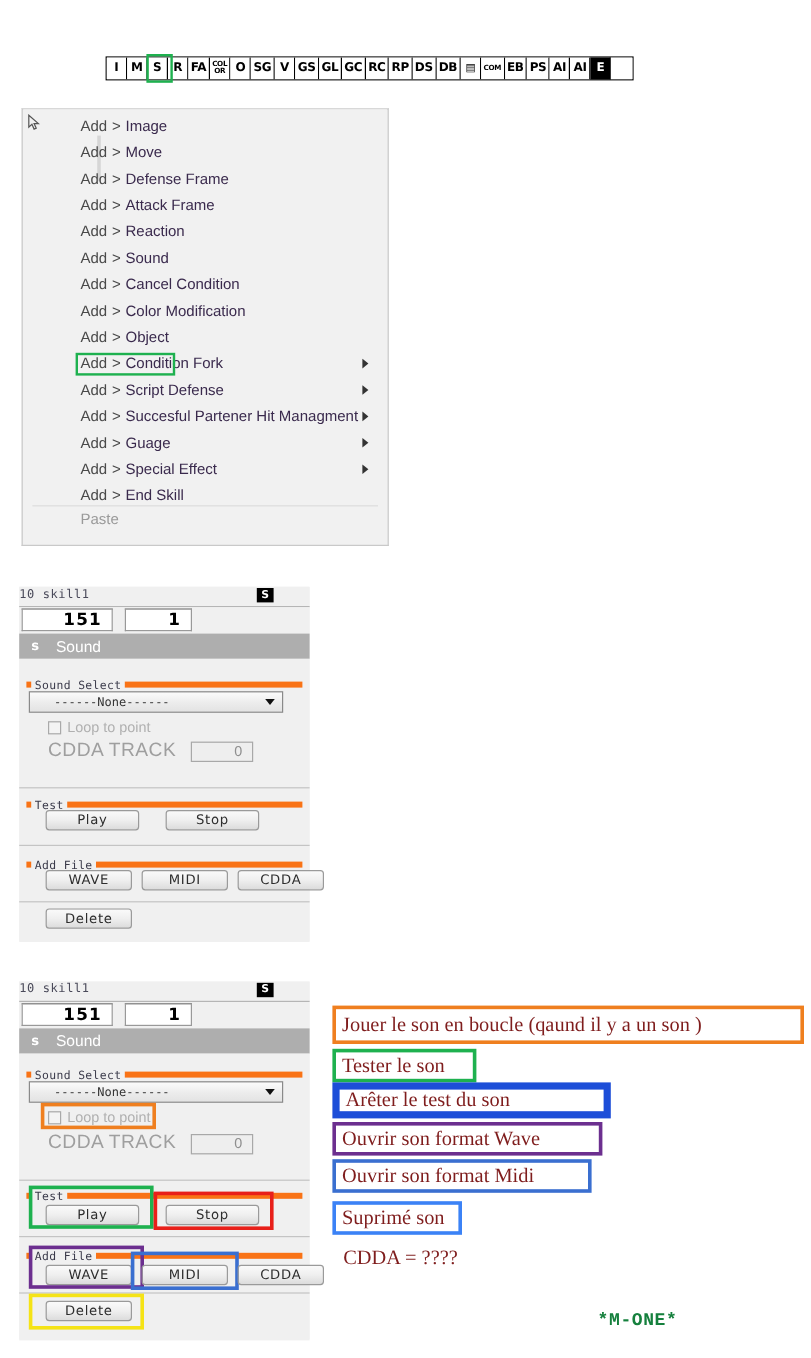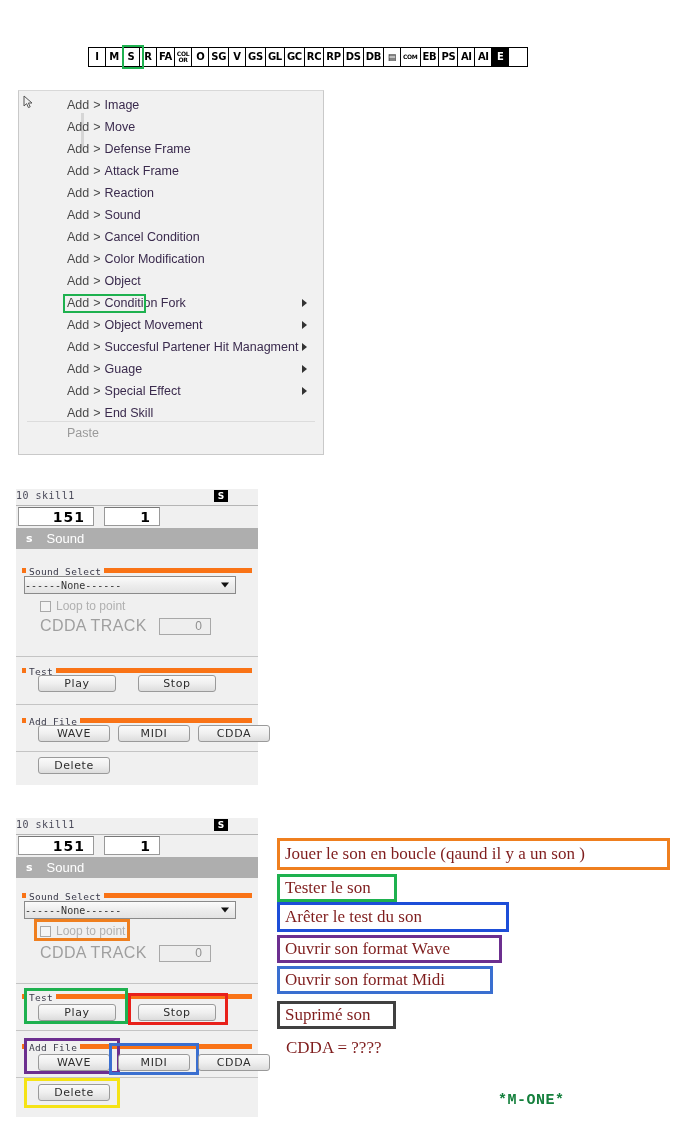--- a/index.html
+++ b/index.html
@@ -272,21 +272,21 @@
   .combo {
     position: absolute;
     height: 18px;
     background: linear-gradient(to bottom, #fbfbfb 0%, #ececec 55%, #e3e3e3 100%);
     border: 1px solid #8a8a8a;
     box-sizing: border-box;
     display: flex;
     align-items: center;
     font-size: 10px;
     color: #333;
-    padding-left: 0;
+    padding-left: 20px;
     font-family: "DejaVu Sans Mono", monospace;
   }
   .combo .combo-arrow {
     position: absolute;
     right: 6px;
     top: 50%;
     transform: translateY(-50%);
     width: 0; height: 0;
     border-top: 5px solid #111;
     border-left: 4px solid transparent;
@@ -481,21 +481,21 @@
     </div>
     <div class="menu-item">
       <span class="m-prefix">Add</span>
       <span class="m-gt">&gt;</span>
       <span class="m-label">Condition Fork</span>
       <span class="submenu-arrow"></span>
     </div>
     <div class="menu-item">
       <span class="m-prefix">Add</span>
       <span class="m-gt">&gt;</span>
-      <span class="m-label">Object Movement</span>
+      <span class="m-label">Script Defense</span>
       <span class="submenu-arrow"></span>
     </div>
     <div class="menu-item">
       <span class="m-prefix">Add</span>
       <span class="m-gt">&gt;</span>
       <span class="m-label">Succesful Partener Hit Managment</span>
       <span class="submenu-arrow"></span>
     </div>
     <div class="menu-item">
       <span class="m-prefix">Add</span>
@@ -633,23 +633,23 @@
     <div class="hr-line" style="left:0px; top:199px; width:242px;"></div>
     <div class="btn" style="left:22px; top:206px; width:72px;">Delete</div>
     <div class="anno-box" style="left:8px; top:200px; width:96px; height:30px; border:3px solid #f5e316;"></div>
   </div>
 </div>
 
 <div class="note" style="left:277px; top:838px; width:393px; height:32px; border:3px solid #ef7f1f;">Jouer le son en boucle (qaund il y a un son )</div>
 
 <div class="note" style="left:277px; top:874px; width:120px; height:28px; border:3px solid #1eb14f;">Tester le son</div>
 
-<div class="note" style="left:277px; top:902px; width:232px; height:30px; border:3px solid #1d4ed8;">Arêter le  test du son</div>
+<div class="note" style="left:277px; top:902px; width:232px; height:30px; border:6px solid #1d4ed8;">Arêter le  test du son</div>
 
 <div class="note" style="left:277px; top:935px; width:225px; height:28px; border:3px solid #6c2f8f;">Ouvrir son format Wave</div>
 
 <div class="note" style="left:277px; top:966px; width:216px; height:28px; border:3px solid #3a6fd0;">Ouvrir son format Midi</div>
 
-<div class="note" style="left:277px; top:1001px; width:119px; height:28px; border:3px solid #404040;">Suprimé son</div>
+<div class="note" style="left:277px; top:1001px; width:108px; height:28px; border:3px solid #3b82f6;">Suprimé son</div>
 
 <div class="note plain" style="left:281px; top:1036px; width:150px; height:24px;">CDDA = ????</div>
 
 <div id="signature">*M-ONE*</div>
 
 </body></html>

